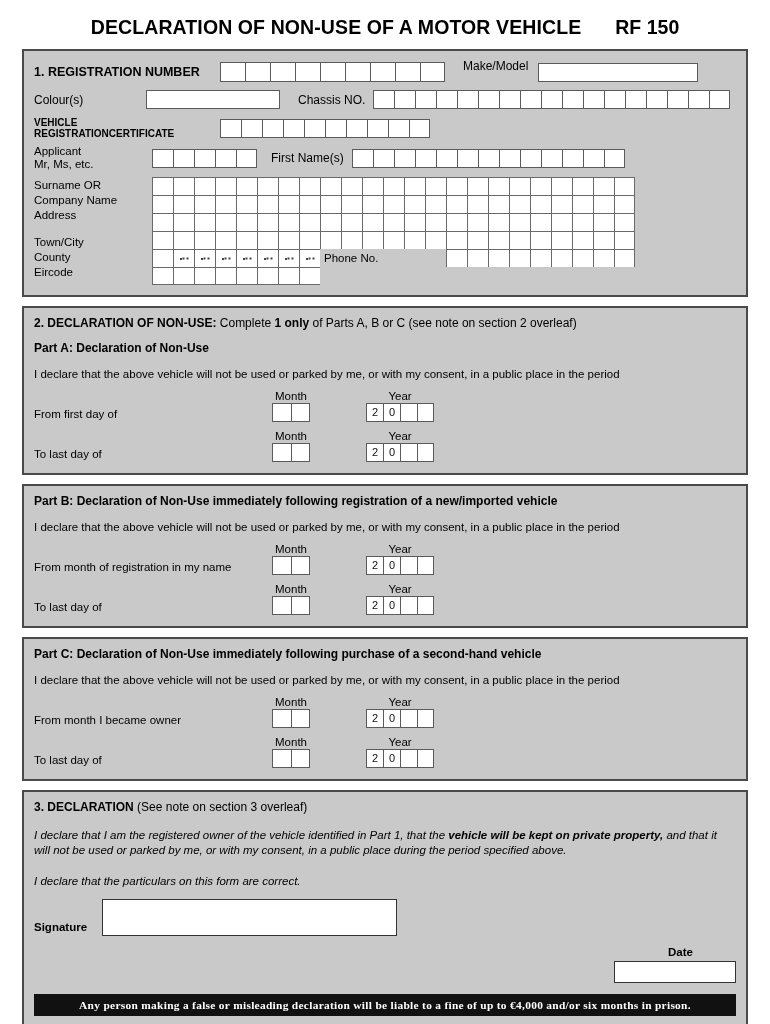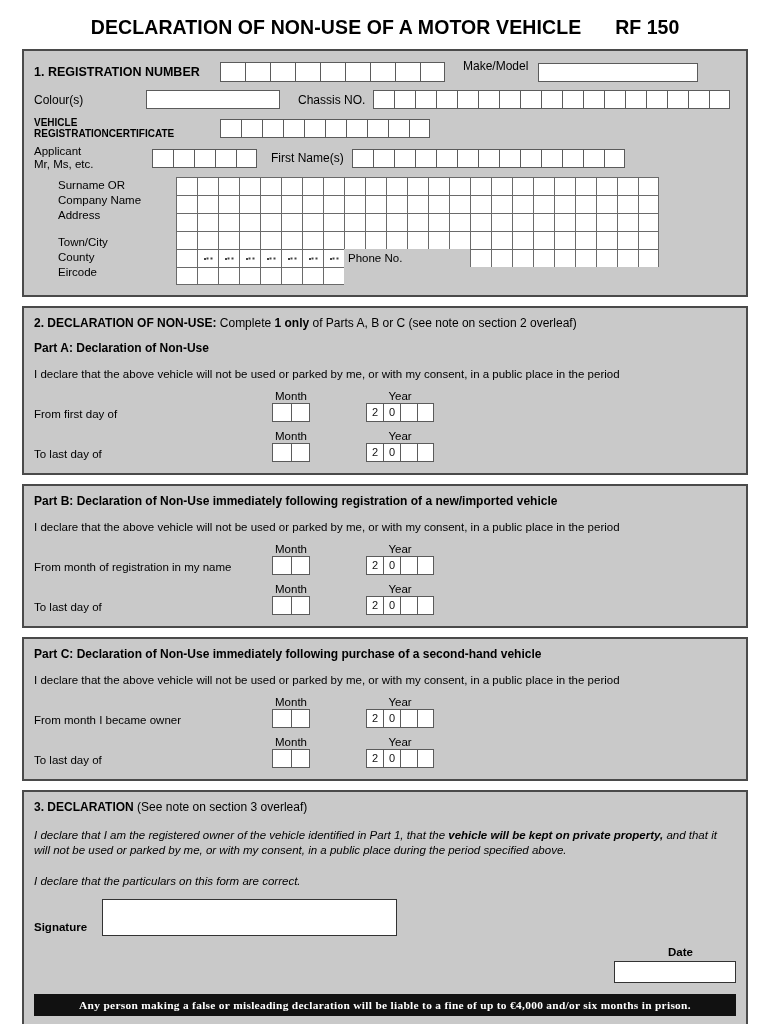--- a/index.html
+++ b/index.html
@@ -97,21 +97,20 @@
     width: 118px;
     font-size: 11.5px;
     line-height: 13px;
   }
   .s1-firstname-label { margin: 0 8px 0 14px; font-size: 12px; }
 
   
   .addr-wrap {
     display: flex;
     margin-top: 6px;
-    margin-left: 24px;
   }
   .addr-labels {
     width: 118px;
     font-size: 11.5px;
     line-height: 15.2px;
     padding-top: 1px;
   }
   .addr-labels .gap { height: 11px; }
   .addr-grid {
     position: relative;

